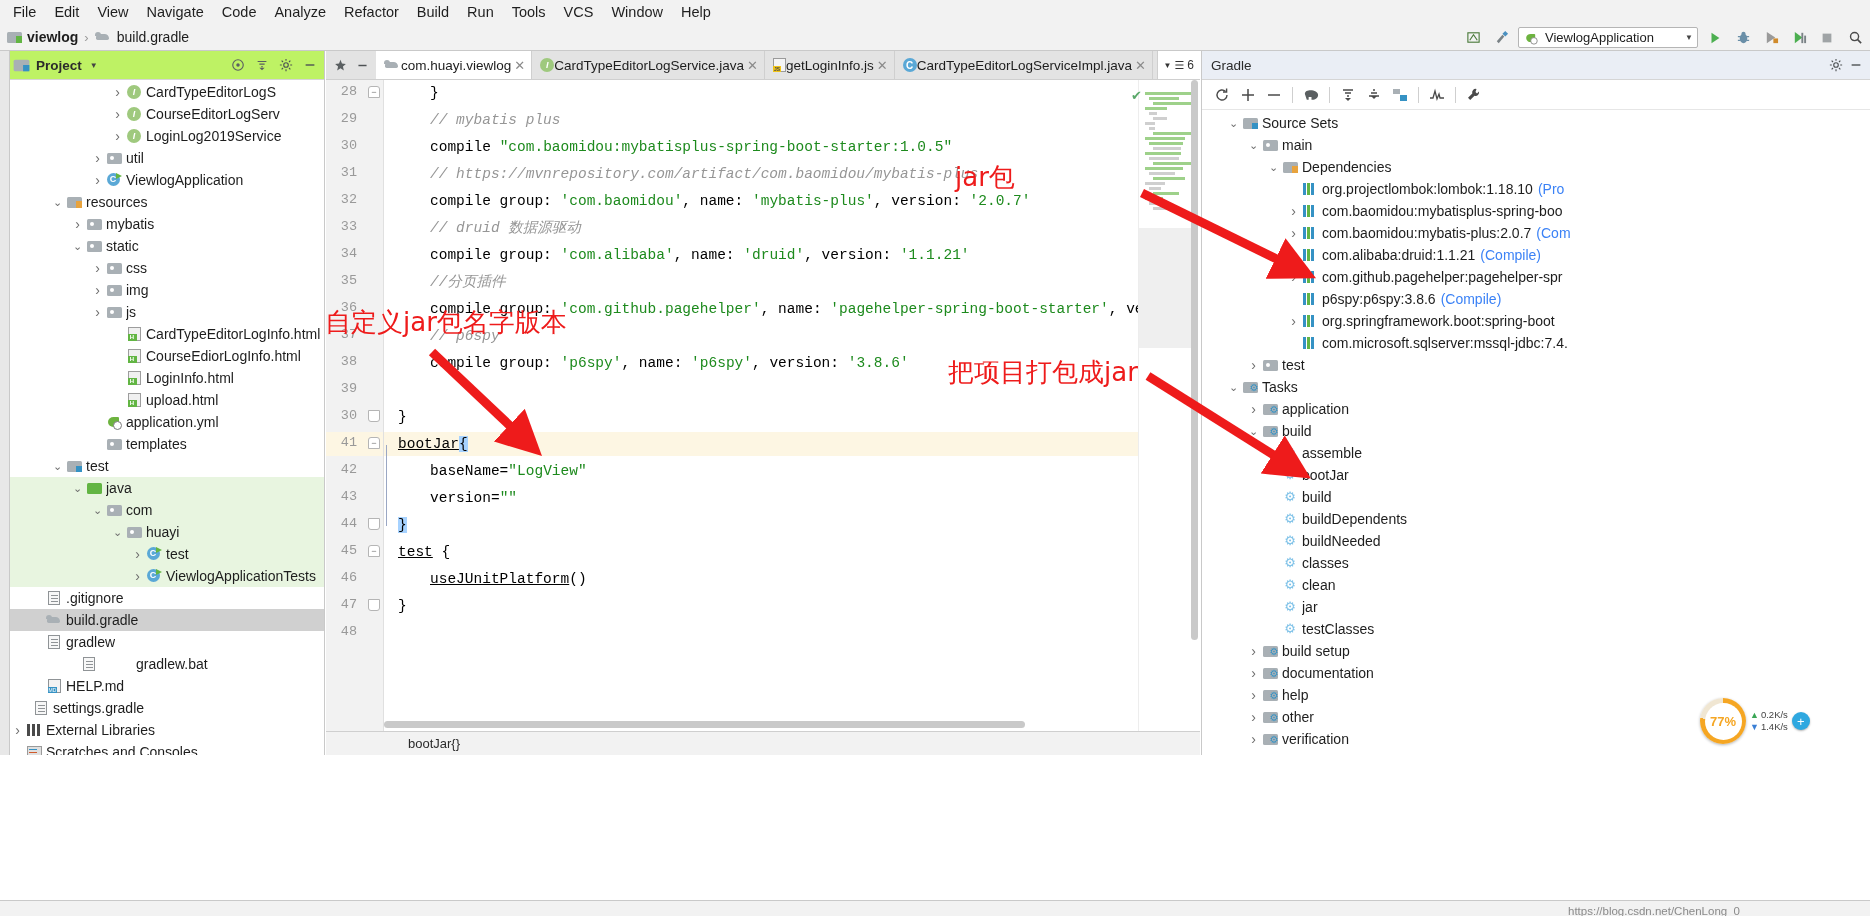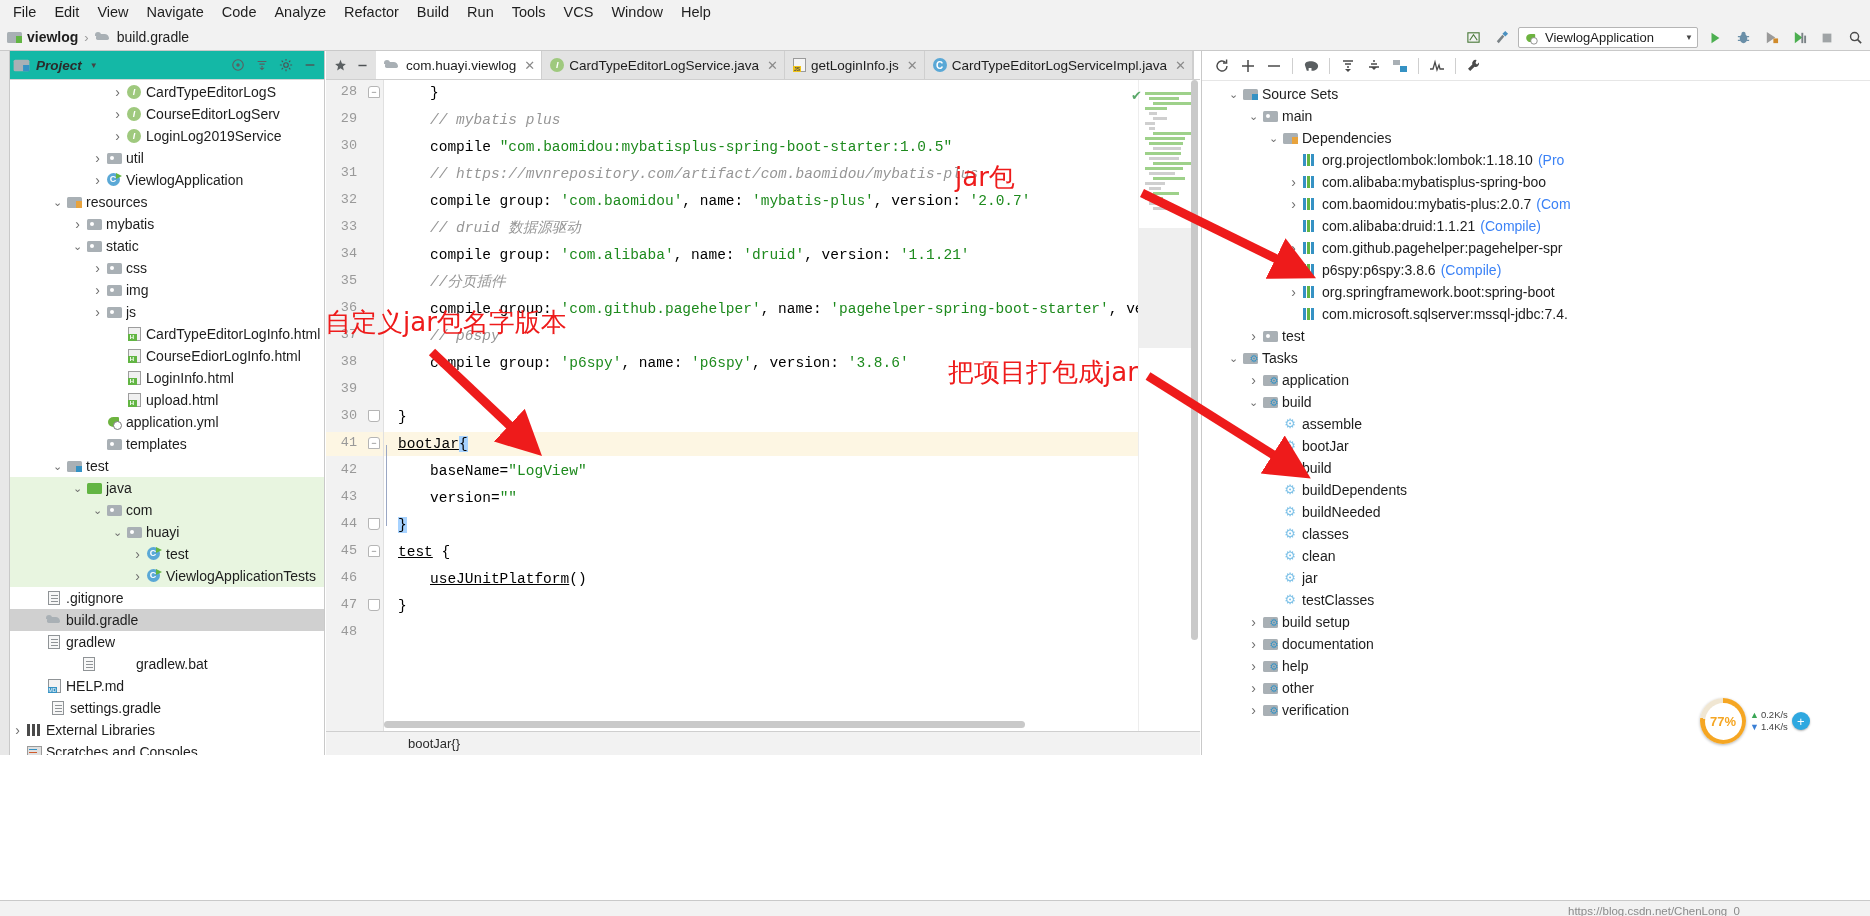--- a/index.html
+++ b/index.html
@@ -57,24 +57,23 @@
   .left-strip {
     position: absolute; left: 0; top: 51px; width: 10px; height: 704px;
     background: #e8e8e8; border-right: 1px solid #c9c9c9;
   }
   .project-panel {
     position: absolute; left: 10px; top: 51px; width: 315px; height: 704px;
     background: #fff; border-right: 1px solid #c9c9c9;
     display: flex; flex-direction: column;
   }
   .panel-header {
-    height: 29px; background: #14b8a6; border-bottom: 1px solid #d5d5d5;
+    height: 29px; background: #bef264; border-bottom: 1px solid #d5d5d5;
     display: flex; align-items: center; padding: 0 4px; gap: 4px;
     flex: 0 0 29px;
-    font-style: italic;
   }
   .panel-title { font-size: 13.5px; font-weight: 600; color: #2b2b2b; margin-left: 3px;}
   .panel-header .spacer { flex: 1; }
   .hdr-icon {
     width: 20px; height: 20px; display: flex; align-items: center;
     justify-content: center; cursor: pointer; color: #4e5254;
   }
 
   .tree { flex: 1; overflow: hidden; position: relative; padding-top: 1px; }
   .tree-row {
@@ -225,21 +224,21 @@
   .editor-area {
     position: absolute; left: 326px; top: 51px; width: 874px; height: 704px;
     background: #fff; display: flex; flex-direction: column;
   }
   .tabbar {
     height: 29px; background: #e3e3e3; display: flex; align-items: stretch;
     border-bottom: 1px solid #cfcfcf; position: relative;
   }
   .tab-leadicons { display:flex; align-items:center; gap:2px; padding:0 4px;}
   .tab {
-    display: flex; align-items: center; gap: 5px; padding: 0 6px 0 8px;
+    display: flex; align-items: center; padding: 0 6px 0 8px;
     font-size: 13.5px; background: #e3e3e3; cursor: default;
     border-right: 1px solid #cfcfcf; white-space: nowrap;
   }
   .tab.active { background: #fff; }
   .tab .tabclose { color: #8a8a8a; font-size: 13px; margin-left: 3px; }
   .tab-right {
     margin-left: auto; display: flex; align-items: center; gap: 3px;
     padding: 0 6px; font-size: 12px; color: #333; background:#fff;
     border-left: 1px solid #cfcfcf;
   }
@@ -696,21 +695,21 @@
           </span>
           <span class="tlabel">gradlew.bat</span>
         </div>
         <div class="tree-row" style="padding-left: 20px;">
           <span class="chev"></span>
           <span class="tnode-icon">
             <span class="ico-md"></span>
           </span>
           <span class="tlabel">HELP.md</span>
         </div>
-        <div class="tree-row" style="padding-left: 24px;">
+        <div class="tree-row" style="padding-left: 7px;">
           <span class="chev"></span>
           <span class="tnode-icon">
             <span class="ico-file"></span>
           </span>
           <span class="tlabel">settings.gradle</span>
         </div>
         <div class="tree-row" style="padding-left: 0px;">
           <span class="chev" style="font-size: 14px;">›</span>
           <span class="tnode-icon">
             <span class="ico-ext-lib"></span>
@@ -860,20 +859,35 @@
         <div class="hscroll-thumb"></div>
       </div>
     </div>
 
     <div class="editor-status">
       <span>bootJar{}</span>
     </div>
   </div>
 
   <div class="gradle-panel">
+    <div class="gradle-header">
+      <span class="gradle-title">Gradle</span>
+      <span style="margin-left:auto"></span>
+      <span class="hdr-icon">
+        <svg width="14" height="14" viewBox="0 0 16 16">
+            <circle cx="8" cy="8" r="2.6" fill="none" stroke="#4e5254" stroke-width="1.3"></circle>
+            <path d="M8 1v2.2M8 12.8V15M1 8h2.2M12.8 8H15M3 3l1.6 1.6M11.4 11.4L13 13M13 3l-1.6 1.6M4.6 11.4L3 13" stroke="#4e5254" stroke-width="1.3"></path>
+          </svg>
+      </span>
+      <span class="hdr-icon">
+        <svg width="14" height="14" viewBox="0 0 16 16">
+            <path d="M3 8h10" stroke="#4e5254" stroke-width="1.6"></path>
+          </svg>
+      </span>
+    </div>
 
     <div class="gradle-toolbar">
       <span class="gtb">
         <svg width="16" height="16" viewBox="0 0 16 16">
             <path d="M13 8a5 5 0 1 1-1.6-3.7" fill="none" stroke="#4a4a4a" stroke-width="1.4"></path>
             <path d="M12.6 1.5 L12.6 5 L9 5" fill="none" stroke="#4a4a4a" stroke-width="1.4"></path>
           </svg>
       </span>
       <span class="gtb">
         <svg width="16" height="16" viewBox="0 0 16 16">
@@ -952,21 +966,21 @@
             <span class="ico-lib"></span>
           </span>
           <span class="tlabel">org.projectlombok:lombok:1.18.10</span>
           <span class="tgray" style="margin-left: 5px;">(Pro</span>
         </div>
         <div class="tree-row" style="padding-left: 84px;">
           <span class="chev" style="font-size: 14px;">›</span>
           <span class="tnode-icon">
             <span class="ico-lib"></span>
           </span>
-          <span class="tlabel">com.alibaba:mybatisplus-spring-boo</span>
+          <span class="tlabel">com.baomidou:mybatisplus-spring-boo</span>
         </div>
         <div class="tree-row" style="padding-left: 84px;">
           <span class="chev" style="font-size: 14px;">›</span>
           <span class="tnode-icon">
             <span class="ico-lib"></span>
           </span>
           <span class="tlabel">com.baomidou:mybatis-plus:2.0.7</span>
           <span class="tgray" style="margin-left: 5px;">(Com</span>
         </div>
         <div class="tree-row" style="padding-left: 84px;">

